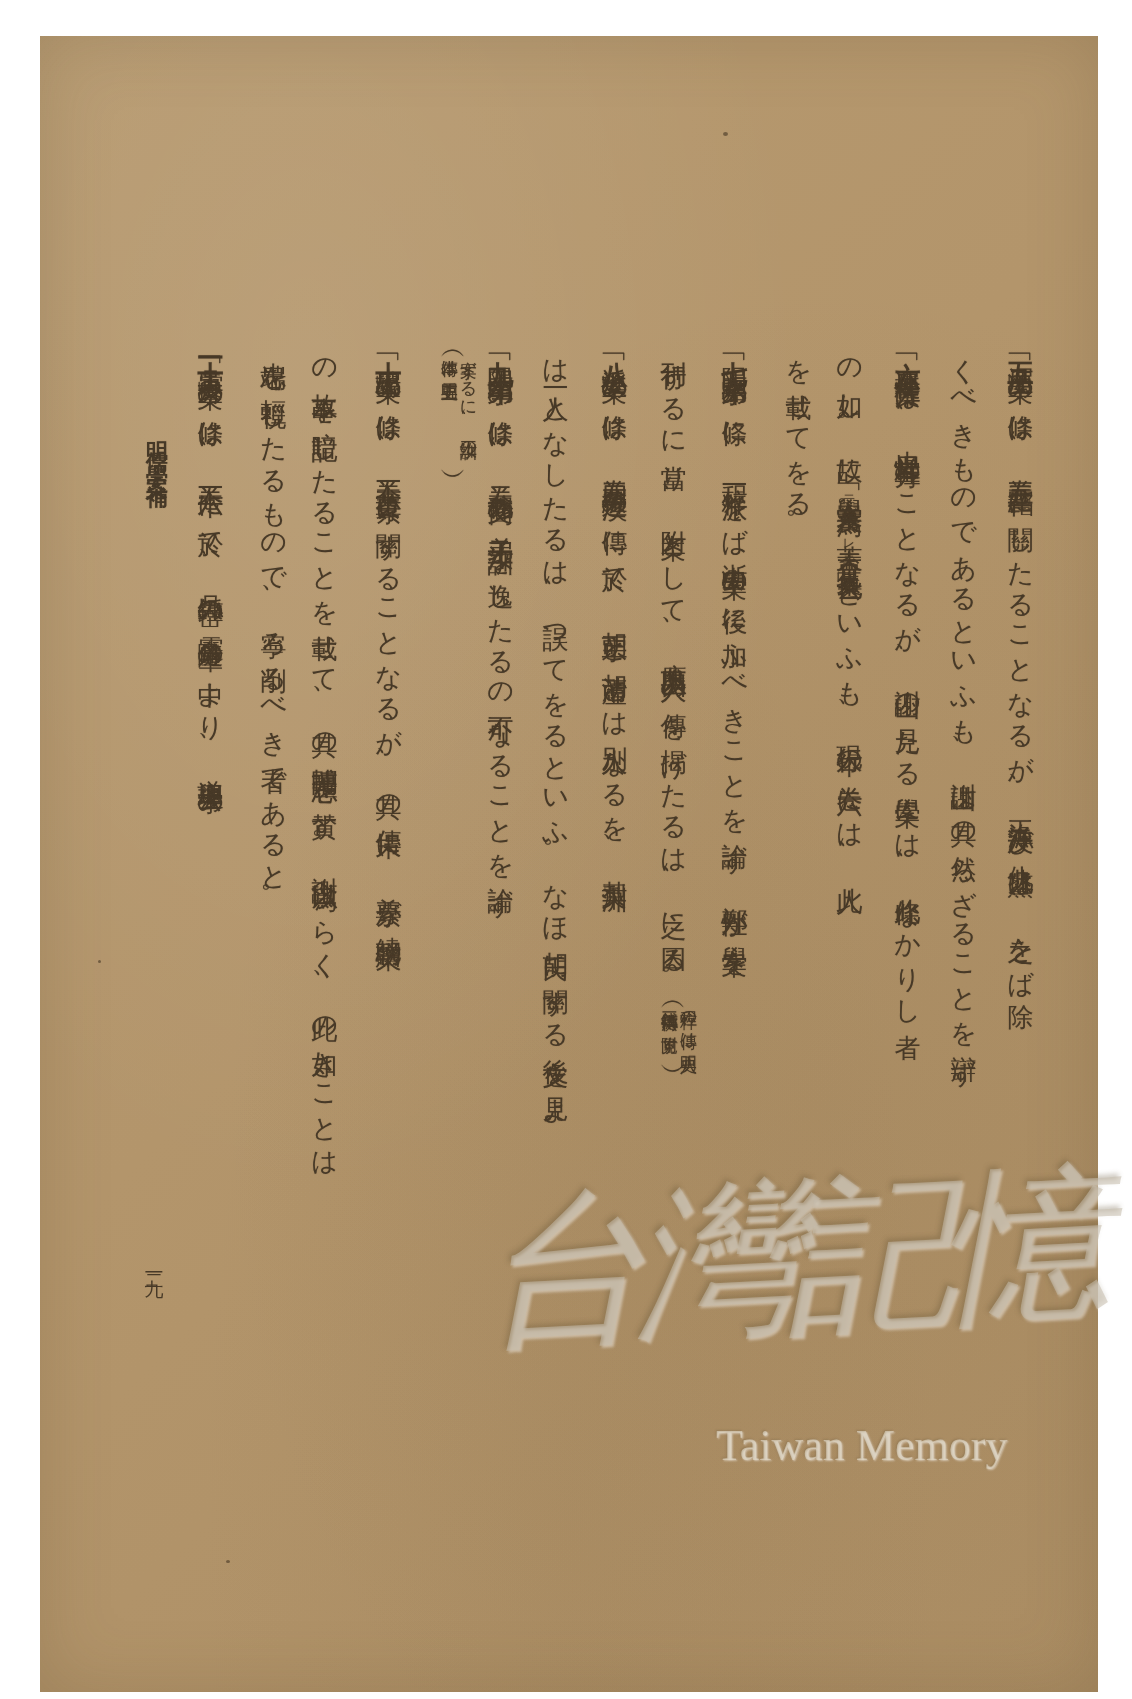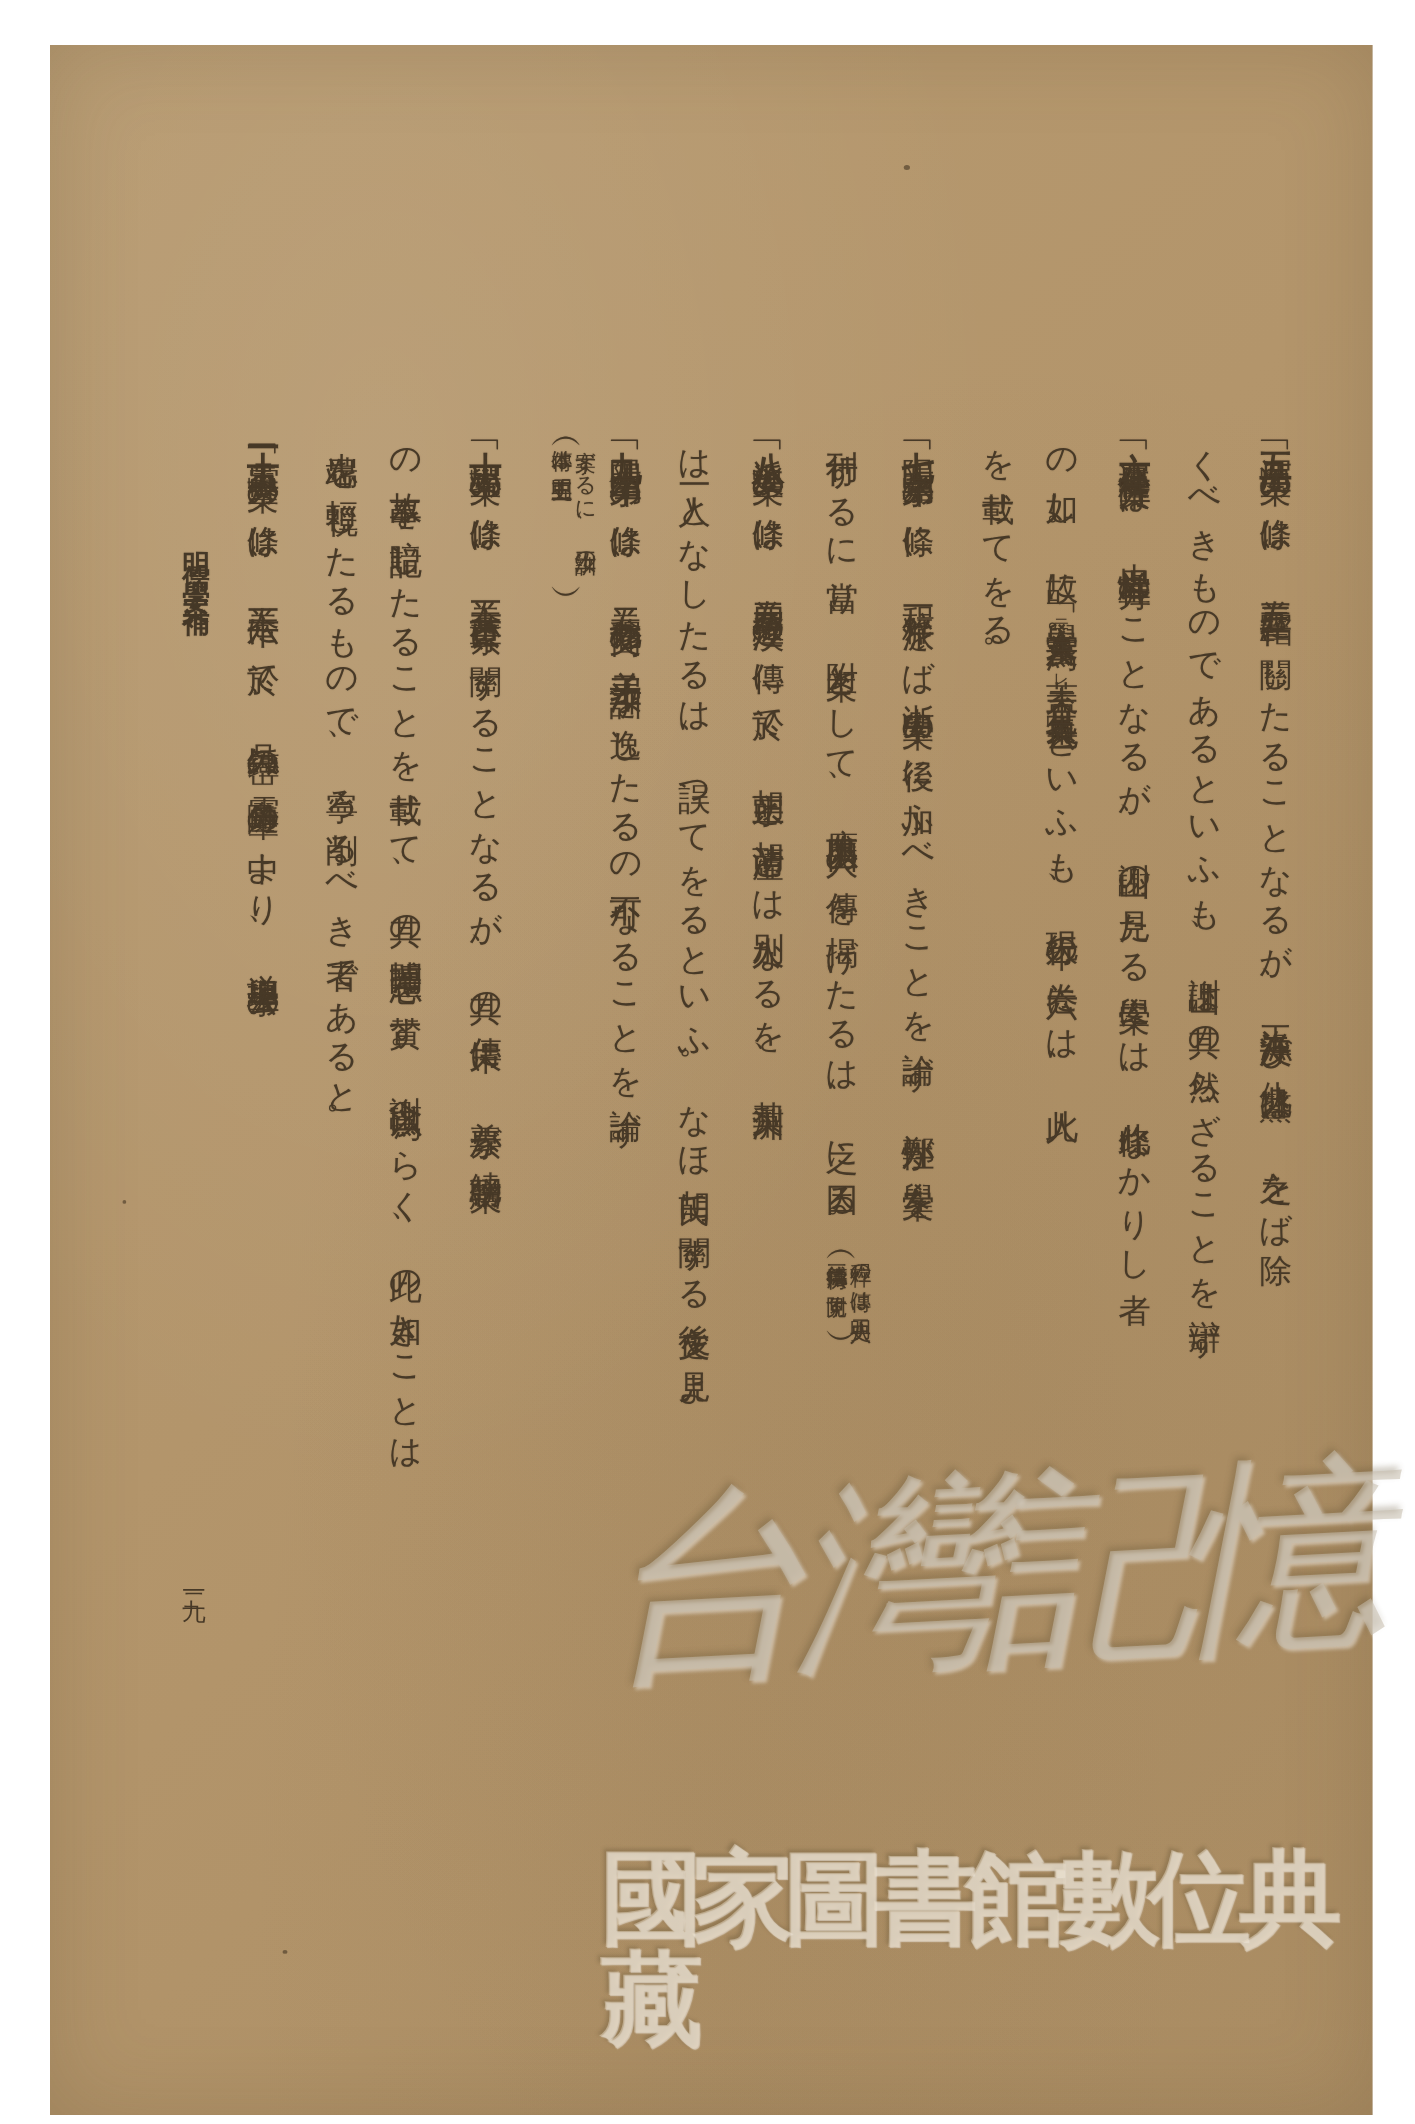--- a/index.html
+++ b/index.html
@@ -69,14 +69,14 @@
     <div class="side-title">明儒學案補</div>
     <div class="page-num">二一九</div>
 
     <span class="stray">ゝ</span>
     <div class="speck" style="left:683px;top:96px;width:5px;height:4px;"></div>
     <div class="speck" style="left:58px;top:924px;width:3px;height:3px;"></div>
     <div class="speck" style="left:186px;top:1524px;width:4px;height:3px;"></div>
   </div>
 
   <div class="wm wm-script">台灣記憶</div>
-  <div class="wm wm-lib">國家圖書館數位典藏</div>
+  <div class="wm wm-latin">Taiwan Memory</div>
 </div>
 
 </body></html>

